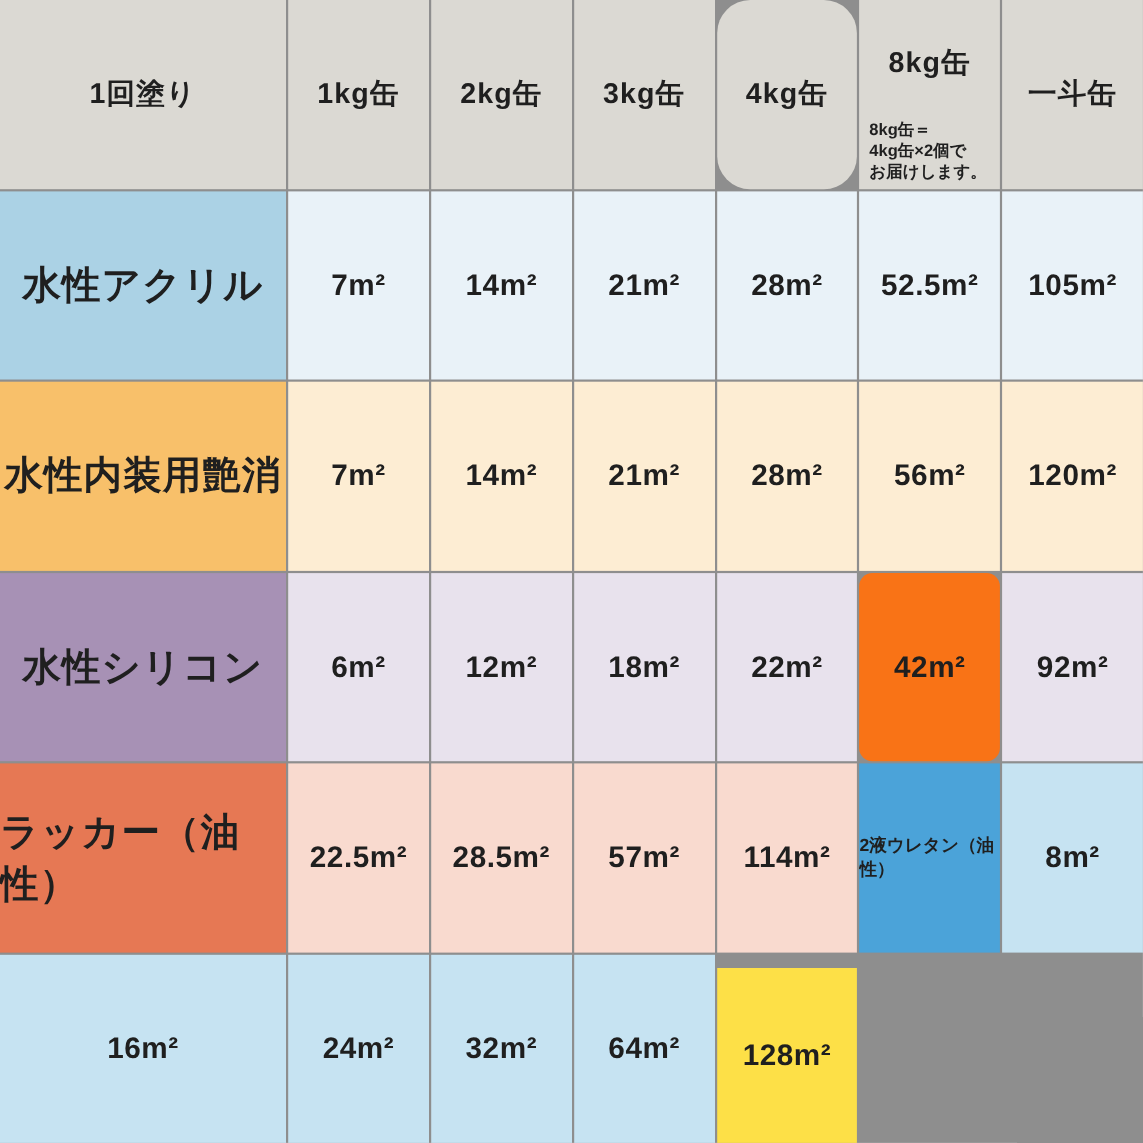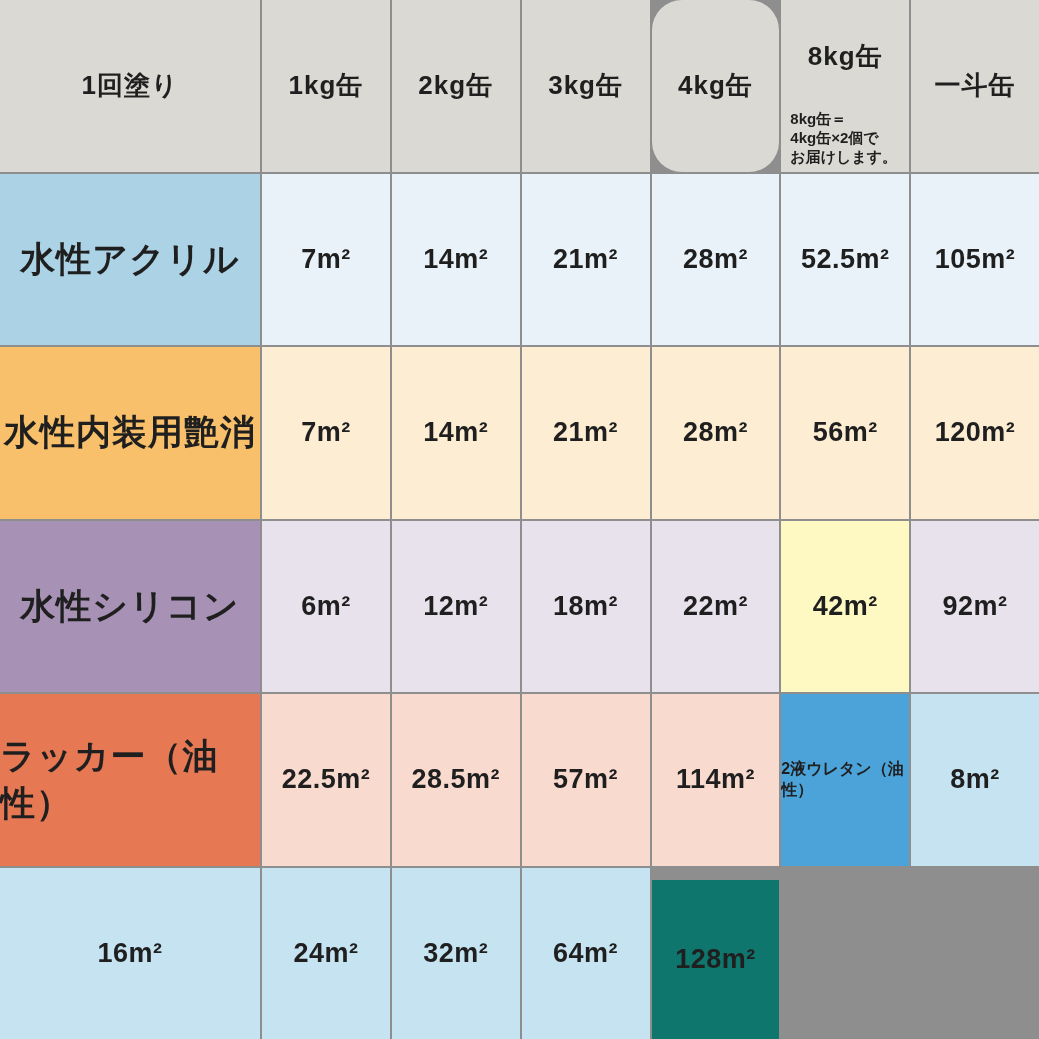--- a/index.html
+++ b/index.html
@@ -125,21 +125,21 @@
     </div>
   <div class="cell val" style="background-color: rgb(232, 226, 237);">
       <span>12m²</span>
     </div>
   <div class="cell val" style="background-color: rgb(232, 226, 237);">
       <span>18m²</span>
     </div>
   <div class="cell val" style="background-color: rgb(232, 226, 237);">
       <span>22m²</span>
     </div>
-  <div class="cell val" style="background-color: #fef9c3;">
+  <div class="cell val" style="background-color: #f97316; border-radius: 12px;">
       <span>42m²</span>
     </div>
   <div class="cell val" style="background-color: rgb(232, 226, 237);">
       <span>92m²</span>
     </div>
 
   <div class="cell rowlabel" style="background-color: rgb(230, 120, 84);">
     <span>ラッカー（油性）</span>
   </div>
   <div class="cell val" style="background-color: rgb(249, 218, 207);">
@@ -166,17 +166,17 @@
     </div>
   <div class="cell val" style="background-color: rgb(198, 227, 242);">
       <span>24m²</span>
     </div>
   <div class="cell val" style="background-color: rgb(198, 227, 242);">
       <span>32m²</span>
     </div>
   <div class="cell val" style="background-color: rgb(198, 227, 242);">
       <span>64m²</span>
     </div>
-  <div class="cell val" style="background-color: #0f766e; margin-top: 12px;">
+  <div class="cell val" style="background-color: #fde047; margin-top: 12px;">
       <span>128m²</span>
     </div>
 
 </div>
 
 </body></html>

